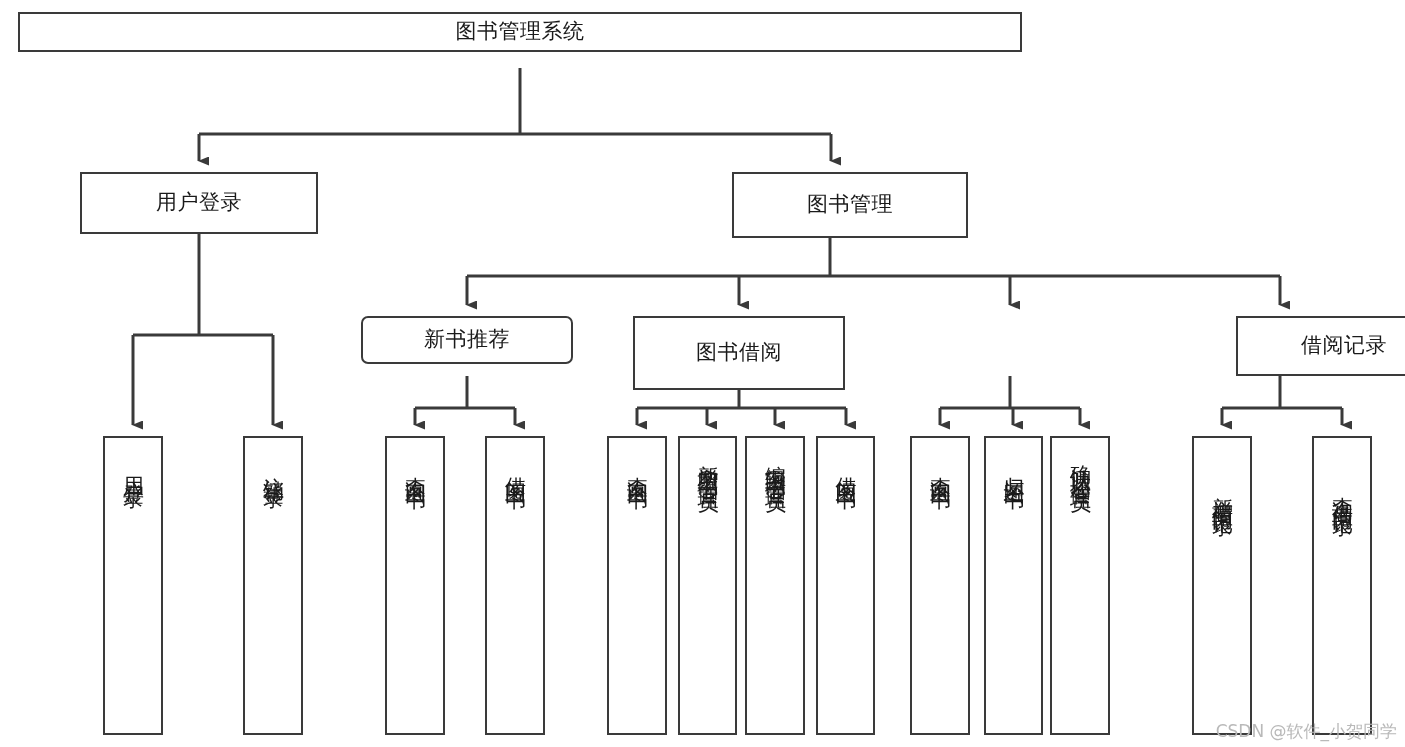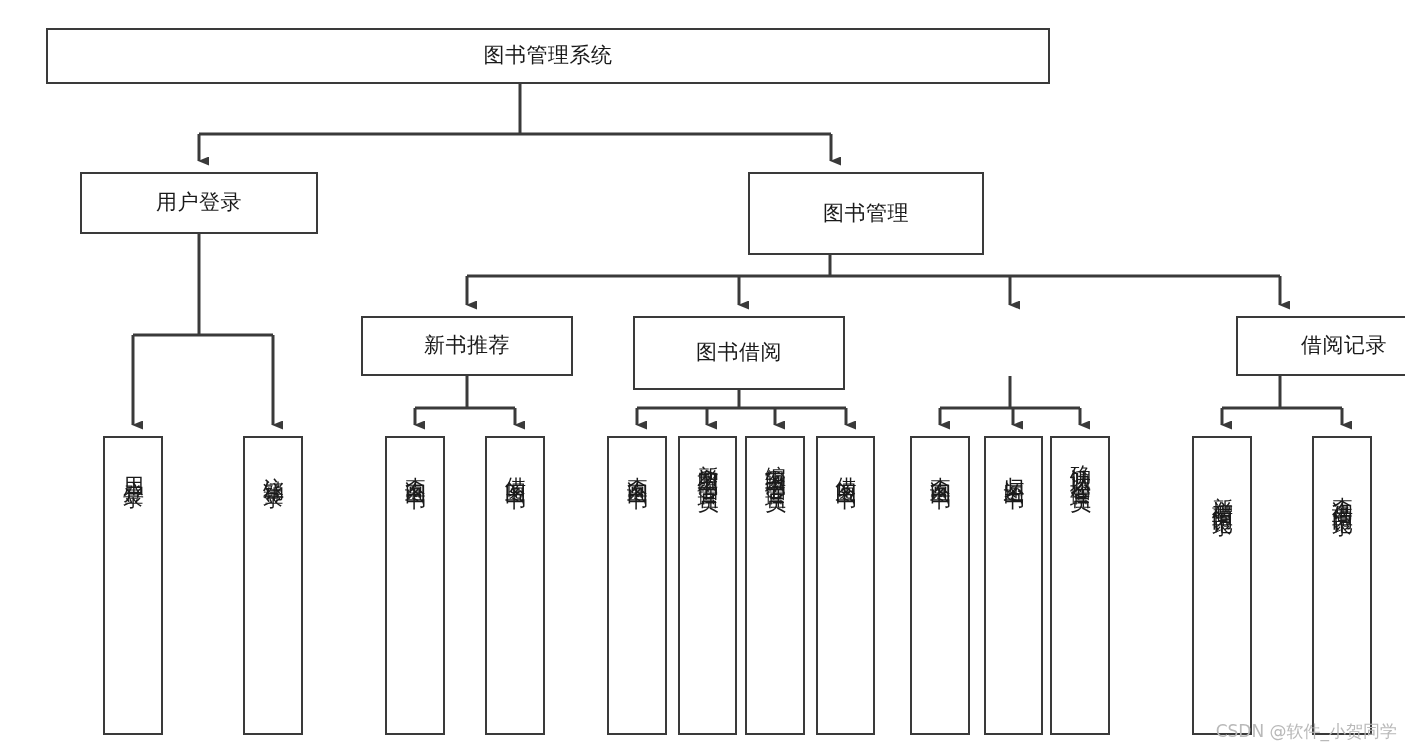--- a/index.html
+++ b/index.html
@@ -115,32 +115,32 @@
       <path d="M 1013 408 L 1013 425" marker-end="url(#arrowhead)"></path>
       <path d="M 1080 408 L 1080 425" marker-end="url(#arrowhead)"></path>
 
       <path d="M 1280 376 L 1280 408"></path>
       <path d="M 1222 408 L 1342 408"></path>
       <path d="M 1222 408 L 1222 425" marker-end="url(#arrowhead)"></path>
       <path d="M 1342 408 L 1342 425" marker-end="url(#arrowhead)"></path>
     </g>
   </svg>
 
-  <div class="node-box" style="left:18px; top:28px; width:1004px; height:56px;margin-left:28px;">
+  <div class="node-box" style="left:18px; top:12px; width:1004px; height:40px;">
     <span class="node-label-h">图书管理系统</span>
   </div>
 
   <div class="node-box" style="left:80px; top:172px; width:238px; height:62px;">
     <span class="node-label-h">用户登录</span>
   </div>
-  <div class="node-box" style="left:748px; top:172px; width:236px; height:83px;">
+  <div class="node-box" style="left:732px; top:172px; width:236px; height:66px;">
     <span class="node-label-h">图书管理</span>
   </div>
 
-  <div class="node-box" style="left:361px; top:316px; width:212px; height:60px;">
+  <div class="node-box" style="left:361px; top:316px; width:212px; height:48px;border-radius:7px;">
     <span class="node-label-h">新书推荐</span>
   </div>
   <div class="node-box" style="left:633px; top:316px; width:212px; height:74px;">
     <span class="node-label-h">图书借阅</span>
   </div>
   <div class="node-box" style="left:1236px; top:316px; width:216px; height:60px;">
     <span class="node-label-h">借阅记录</span>
   </div>
 
   <div class="node-box vertical" style="left:103px; top:436px; width:60px; height:299px;">

